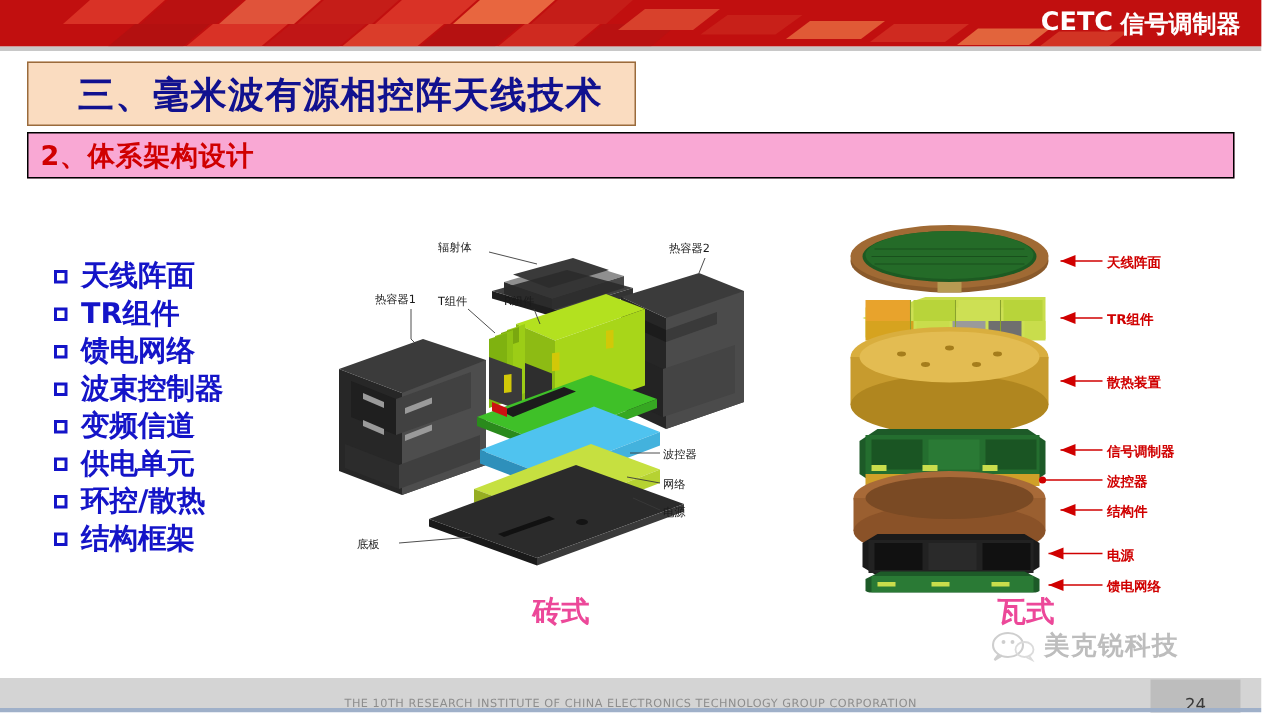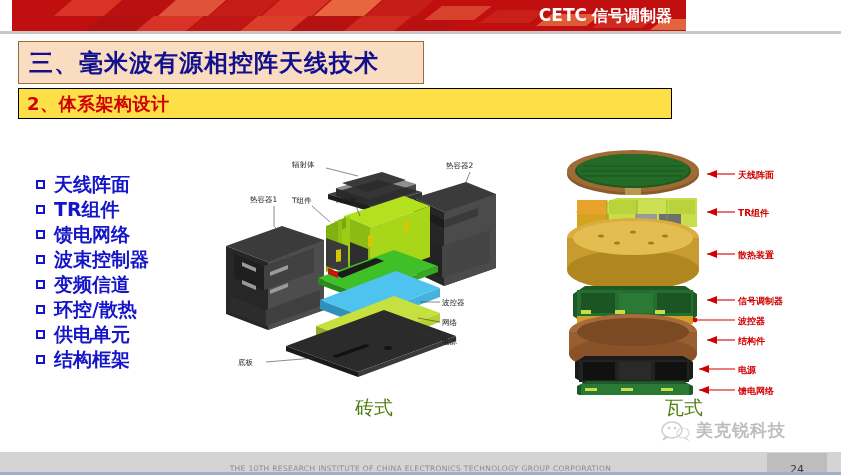--- a/index.html
+++ b/index.html
@@ -4,22 +4,22 @@
 <style>
   html,body{margin:0;padding:0;}
   body{
     width:841px;height:475px;overflow:hidden;
     background:#ffffff;
     font-family:"DejaVu Sans","Liberation Sans",sans-serif;
     position:relative;
   }
   
   .header{
-    position:absolute;left:0;top:0;width:674px;height:31px;
-    background:#c10f0f;overflow:hidden;margin-left:12px;
+    position:absolute;left:0;top:0;width:841px;height:31px;
+    background:#c10f0f;overflow:hidden;
   }
   .header-pattern{position:absolute;left:0;top:0;width:841px;height:31px;}
   .header-underline{
     position:absolute;left:0;top:31px;width:841px;height:3px;
     background:#c8c8c8;
   }
   .logo{
     position:absolute;right:14px;top:4px;height:22px;
     display:flex;align-items:center;gap:5px;
     color:#ffffff;
@@ -30,30 +30,30 @@
     line-height:17px;
   }
   .logo-cn{
     font-size:16px;font-weight:bold;line-height:17px;
   }
   
   .title-box{
     position:absolute;left:18px;top:41px;width:406px;height:43px;
     background:#fadcc0;border:1.4px solid #9a6b3c;
     box-sizing:border-box;
-    display:flex;align-items:center;
+    display:flex;align-items:center;padding-left:23px;
   }
   .title-text{
     color:#11118f;font-weight:bold;font-size:24px;
     padding-left:10px;letter-spacing:1px;
     white-space:nowrap;
   }
   .subtitle-box{
-    position:absolute;left:18px;top:88px;width:654px;height:31px;
-    background:#fde047;border:1.2px solid #000000;
+    position:absolute;left:18px;top:88px;width:805px;height:31px;
+    background:#f9a8d4;border:1.2px solid #000000;
     box-sizing:border-box;display:flex;align-items:center;
   }
   .subtitle-text{
     color:#d00000;font-weight:bold;font-size:18px;
     padding-left:8px;letter-spacing:0.5px;white-space:nowrap;
   }
   
   .bullets{
     position:absolute;left:36px;top:172px;width:175px;
   }
@@ -66,21 +66,21 @@
     background:#ffffff;
   }
   .bullet-label{
     color:#1414c8;font-size:19px;font-weight:bold;
     white-space:nowrap;line-height:19px;
   }
   
   .fig-left{position:absolute;left:208px;top:150px;width:300px;height:240px;}
   .fig-right{position:absolute;left:555px;top:150px;width:290px;height:245px;}
   .caption{
-    position:absolute;color:#4d7c0f;font-size:19px;font-weight:normal;
+    position:absolute;color:#ec4899;font-size:19px;font-weight:bold;
     white-space:nowrap;
   }
   .cap-left{left:355px;top:395px;}
   .cap-right{left:665px;top:395px;}
   
   .watermark{
     position:absolute;left:660px;top:418px;
     display:flex;align-items:center;gap:6px;
     opacity:0.65;
   }
@@ -171,25 +171,25 @@
   <div class="bullet-row">
     <span class="bullet-sq"></span>
     <span class="bullet-label">波束控制器</span>
   </div>
   <div class="bullet-row">
     <span class="bullet-sq"></span>
     <span class="bullet-label">变频信道</span>
   </div>
   <div class="bullet-row">
     <span class="bullet-sq"></span>
+    <span class="bullet-label">供电单元</span>
+  </div>
+  <div class="bullet-row">
+    <span class="bullet-sq"></span>
     <span class="bullet-label">环控/散热</span>
-  </div>
-  <div class="bullet-row">
-    <span class="bullet-sq"></span>
-    <span class="bullet-label">供电单元</span>
   </div>
   <div class="bullet-row">
     <span class="bullet-sq"></span>
     <span class="bullet-label">结构框架</span>
   </div>
 </div>
 
 <svg class="fig-left" viewBox="0 0 300 240">
 
   <g>

